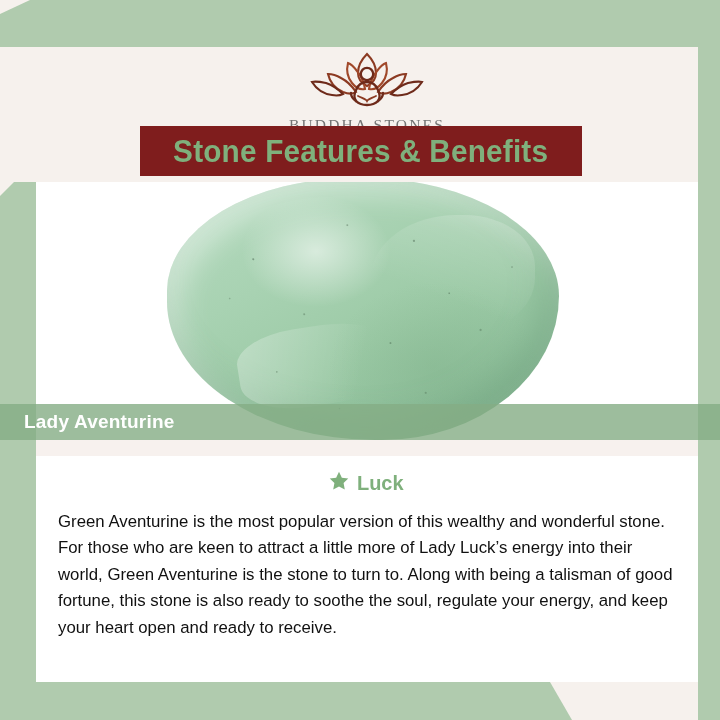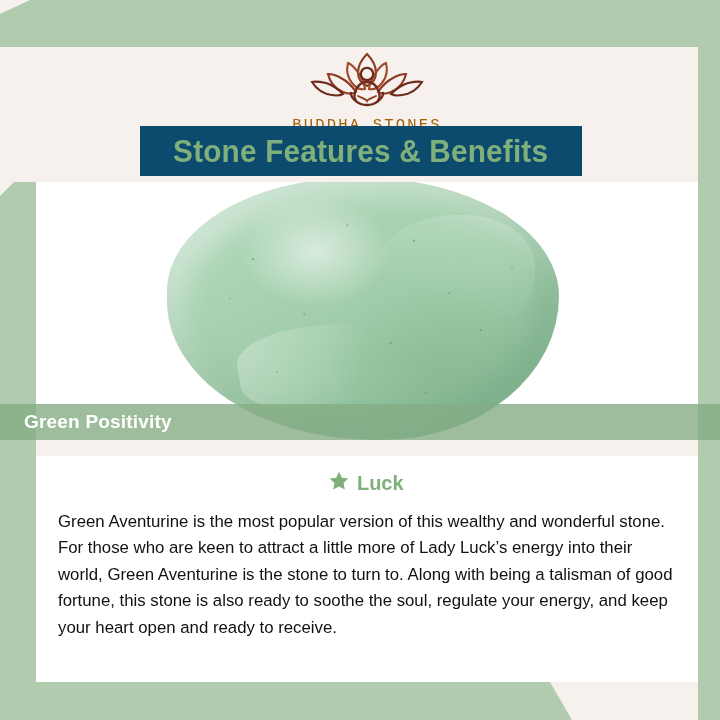--- a/index.html
+++ b/index.html
@@ -38,32 +38,32 @@
   }
 
   
   #header {
     position:absolute; left:36px; top:47px; width:662px; height:78px;
     display:flex; flex-direction:column; align-items:center; justify-content:flex-start;
   }
   #logo-wrap { display:flex; flex-direction:column; align-items:center; }
   #lotus-icon { display:block; }
   #brand-name {
-    font-family:Liberation Mono, monospace;
+    font-family:Liberation Serif, serif;
     font-size:15.5px;
     letter-spacing:2.2px;
-    color:#a16207;
+    color:#737373;
     margin-top:3px;
     white-space:nowrap;
   }
 
   
   #title-band {
     position:absolute; left:140px; top:126px; width:442px; height:50px;
-    background:#0c4a6e;
+    background:#7f1d1d;
     display:flex; align-items:center; justify-content:center;
   }
   #title-text {
     font-size:32px;
     font-weight:bold;
     color:#7fb07c;
     letter-spacing:0.2px;
     transform:scaleX(0.93);
     transform-origin:center;
     white-space:nowrap;
@@ -205,21 +205,21 @@
 
 <div id="photo-panel">
   <div id="stone">
     <div id="stone-facet-b"></div>
     <div id="stone-facet-a"></div>
     <div id="stone-speckles"></div>
   </div>
 </div>
 
 <div id="label-band">
-  <div id="label-text">Green Positivity</div>
+  <div id="label-text">Lady Aventurine</div>
 </div>
 
 <div id="divider"></div>
 
 <div id="content-panel">
   <div id="benefits-row">
     <div class="benefit">
       <span class="star-icon">
         <svg width="22" height="22" viewBox="0 0 24 24">
             <path fill="#7fb07c" d="M12 1.8l3.1 6.6 7 .9-5.1 4.9 1.3 7.1L12 17.9l-6.3 3.4 1.3-7.1L1.9 9.3l7-.9z"></path>

